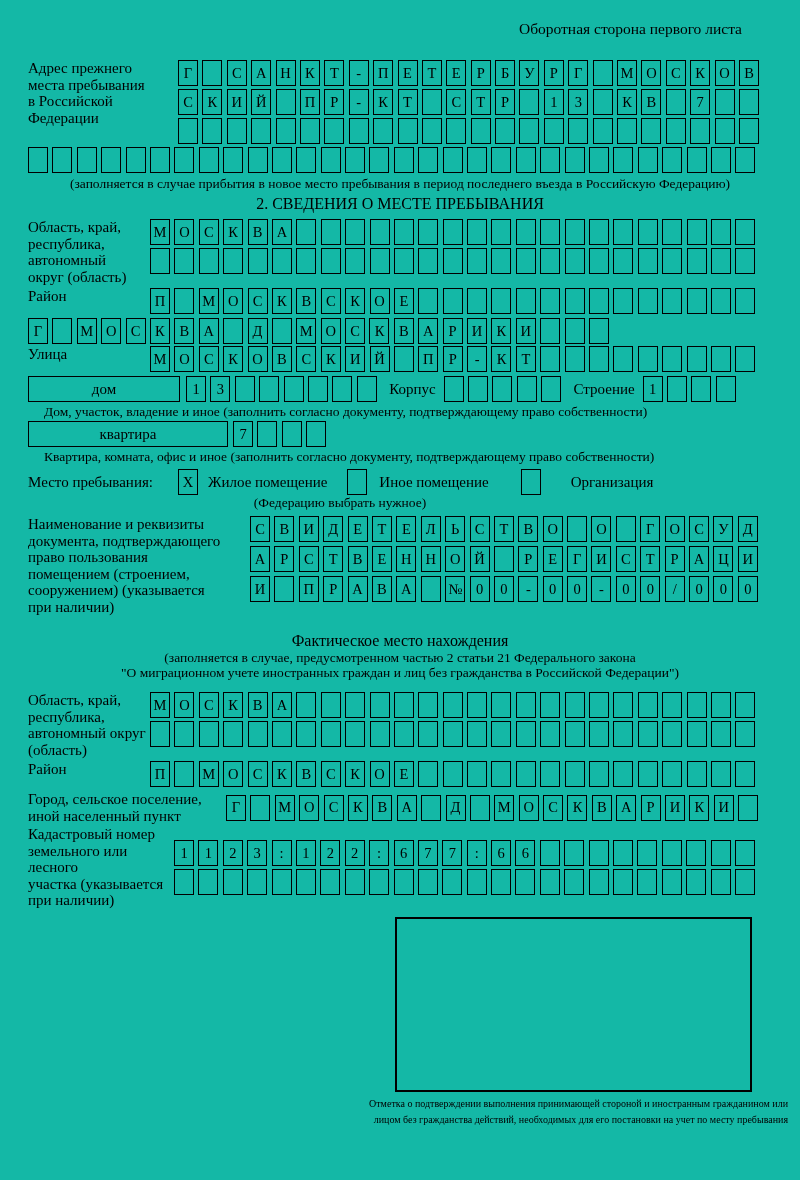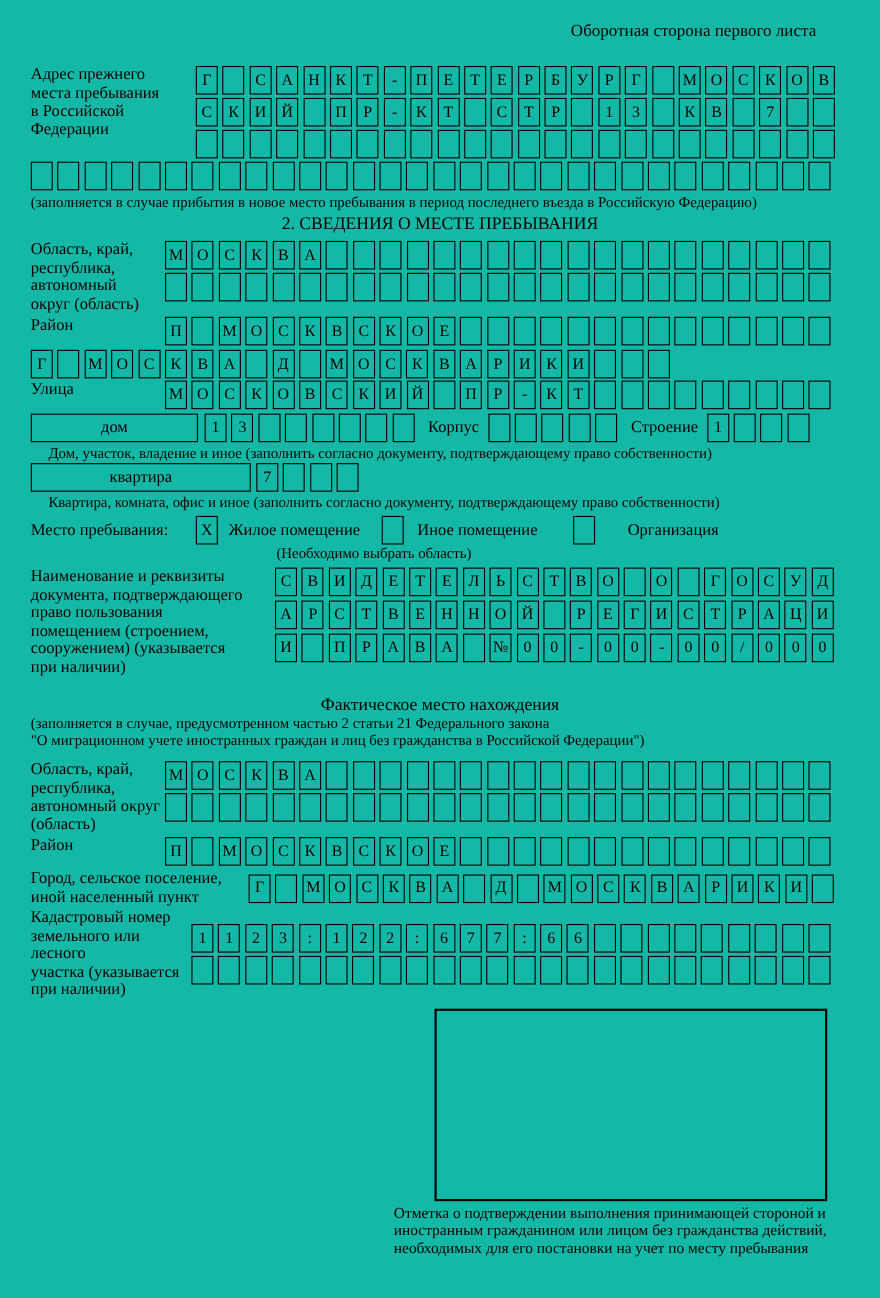--- a/index.html
+++ b/index.html
@@ -20,30 +20,30 @@
     border:1.6px solid #000;box-sizing:border-box;
     display:flex;align-items:center;justify-content:center;
     font-size:14.5px;line-height:1;
   }
   .widebox{
     flex:none;height:26px;border:1.6px solid #000;box-sizing:border-box;
     display:flex;align-items:center;justify-content:center;font-size:15px;text-align:center;
   }
   .inl{font-size:15px;flex:none;align-self:center;margin:0 8px;line-height:26px;}
   .caption{font-size:13.5px;line-height:15px;}
-  .c-center{}
+  .c-center{text-align:center;}
   .c-left{padding-left:16px;}
   .h-bold{font-weight:normal;text-align:center;font-size:16px;line-height:19px;}
   .mt2{margin-top:2px;} .mt3{margin-top:3px;} .mt5{margin-top:5px;} .mt6{margin-top:6px;} .mt12{margin-top:12px;} .mt14{margin-top:14px;} .mt16{margin-top:16px;} .mt22{margin-top:22px;}
   .mb4{margin-bottom:4px;}
   .docrows .cells{margin-bottom:4px;}
   .note-line{font-size:13.5px;line-height:15px;margin-left:152px;width:320px;text-align:center;}
   .stamp-wrap{margin-left:330px;width:430px;margin-top:8px;}
   .stamp-box{width:357px;height:175px;border:2px solid #000;box-sizing:border-box;margin:0 auto;}
-  .stamp-caption{margin-top:4px;font-size:14px;line-height:16px;text-align:left;}
+  .stamp-caption{margin-top:4px;font-size:10px;line-height:16px;text-align:right;}
   .opt{font-size:15px;flex:none;}
   .stay .cell{margin-right:0;}
 </style>
 </head>
 <body>
 
 <div class="page">
 
   <div class="side-note">Оборотная сторона первого листа</div>
 
@@ -366,21 +366,21 @@
 
   <div class="frow vcenter mt5 stay">
     <div class="lbl w150">Место пребывания:</div>
     <span class="cell">X</span>
     <span class="opt" style="margin-left:10px;">Жилое помещение</span>
     <span class="cell" style="margin-left:20px;"></span>
     <span class="opt" style="margin-left:12px;">Иное помещение</span>
     <span class="cell" style="margin-left:32px;"></span>
     <span class="opt" style="margin-left:30px;">Организация</span>
   </div>
-  <div class="note-line">(Необходимо выбрать область)</div>
+  <div class="note-line">(Федерацию выбрать нужное)</div>
 
   <div class="frow mt6">
     <div class="lbl w222">Наименование и реквизиты
 документа, подтверждающего
 право пользования
 помещением (строением,
 сооружением) (указывается
 при наличии)</div>
     <div class="docrows">
       <div class="cells">

